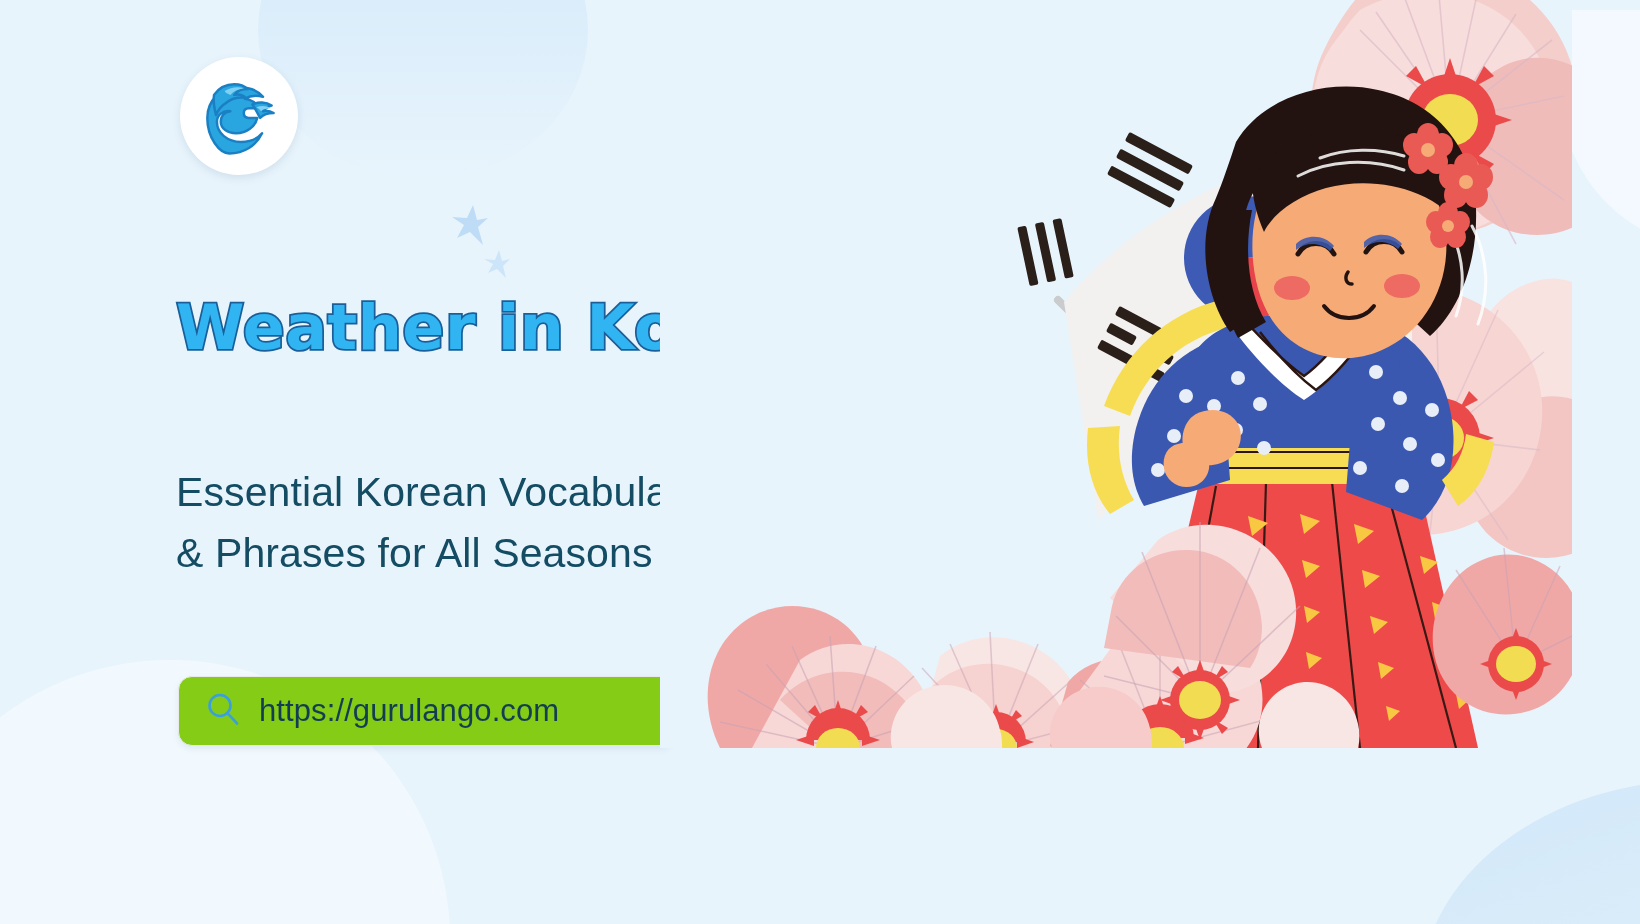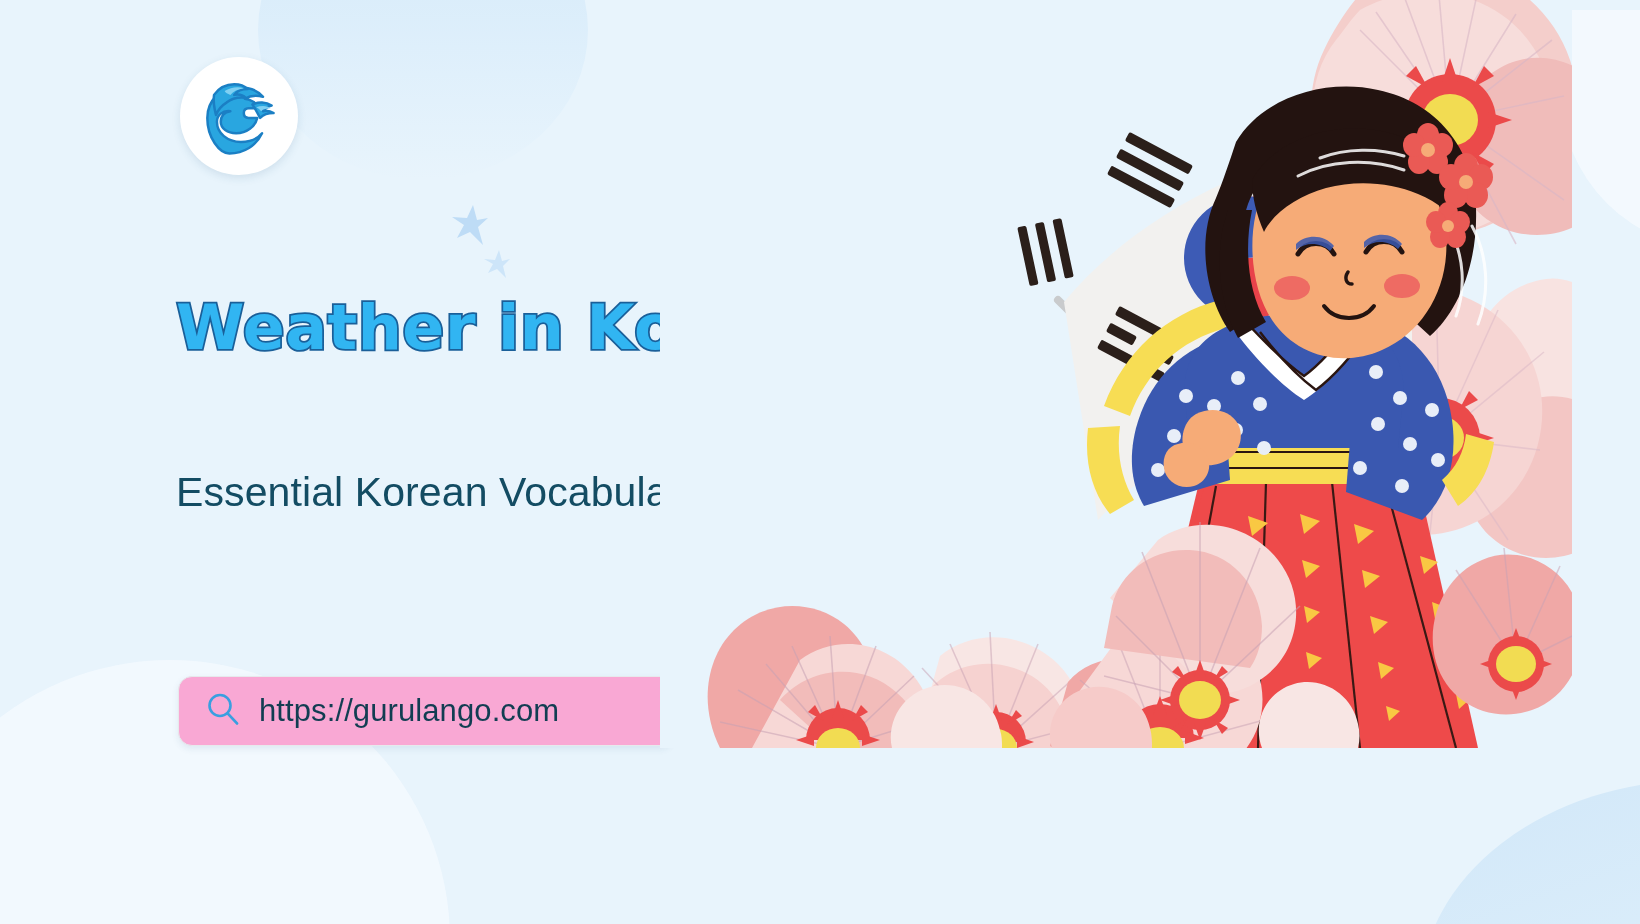--- a/index.html
+++ b/index.html
@@ -73,21 +73,21 @@
     font-size:41px; font-weight:normal;
     color:#134c63; line-height:1.48;
     letter-spacing:.1px;
     white-space:nowrap;
   }
 
   
   #url-pill {
     position:absolute; left:178px; top:676px;
     width:496px; height:70px;
-    background:#f9a8d4;
+    background:#84cc16;
     border:1px solid #e7e9ec;
     border-radius:14px;
     box-shadow:0 3px 7px rgba(35,80,120,.09);
     display:flex; align-items:center;
     padding-left:26px; gap:18px;
   }
   #url-pill .mag { flex:0 0 auto; display:block; }
   #url-text {
     font-family:"Liberation Sans", sans-serif;
     font-size:31px; color:#123d52; letter-spacing:.1px;
@@ -134,20 +134,21 @@
   <div class="sparkle" style="left:484px; top:250px;">
     <svg width="26" height="28" viewBox="0 0 26 28" xmlns="http://www.w3.org/2000/svg" aria-hidden="true">
       <path fill="#cde5f9" d="M15 0 L18 11 L26 9 L19 16 L22 28 L13 19 L4 23 L9 14 L0 9 L11 10 Z"></path>
     </svg>
   </div>
 
   <div id="headline">Weather in Korea</div>
 
   <div id="subtitle">
     <div>Essential Korean Vocabulary</div>
+    <div>&amp; Phrases for All Seasons</div>
   </div>
 
   <div id="url-pill">
     <span class="mag">
       <svg width="36" height="36" viewBox="0 0 36 36" xmlns="http://www.w3.org/2000/svg" aria-hidden="true">
         <circle cx="15" cy="14.5" r="10.5" fill="none" stroke="#3a9fe0" stroke-width="2.6"></circle>
         <line x1="22.6" y1="22.4" x2="32" y2="32.4" stroke="#3a9fe0" stroke-width="2.8" stroke-linecap="round"></line>
       </svg>
     </span>
     <span id="url-text">https://gurulango.com</span>

